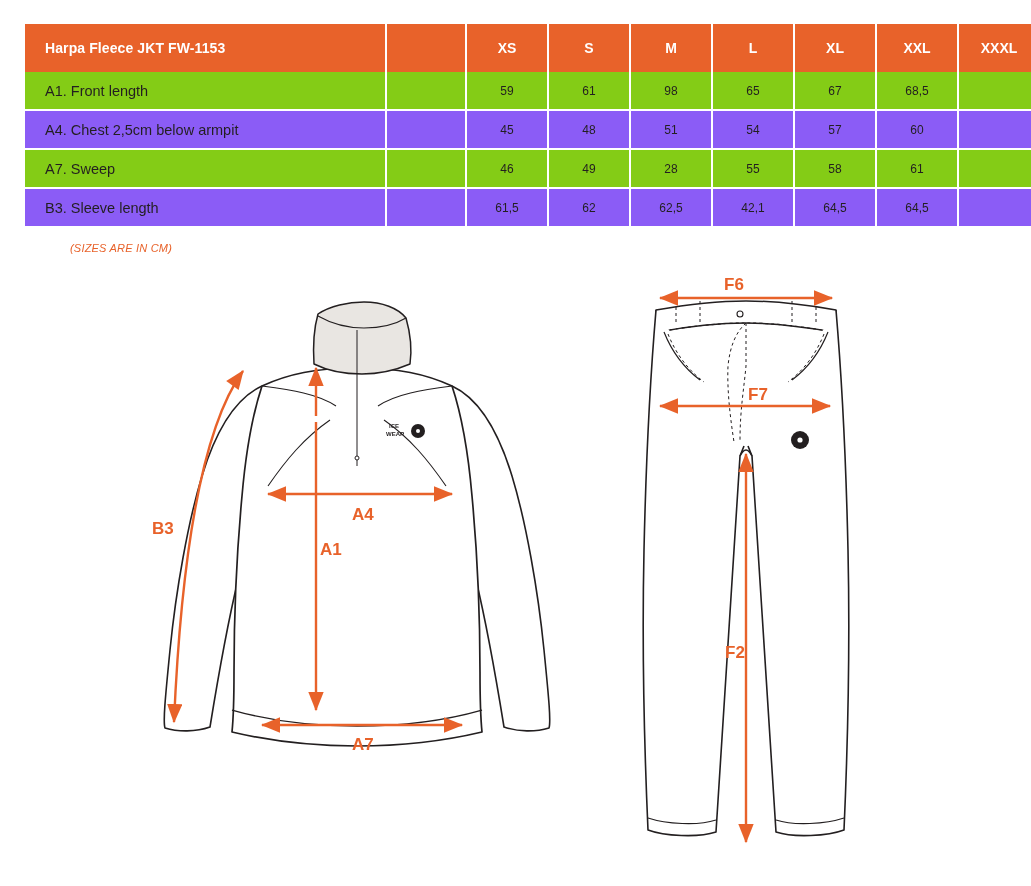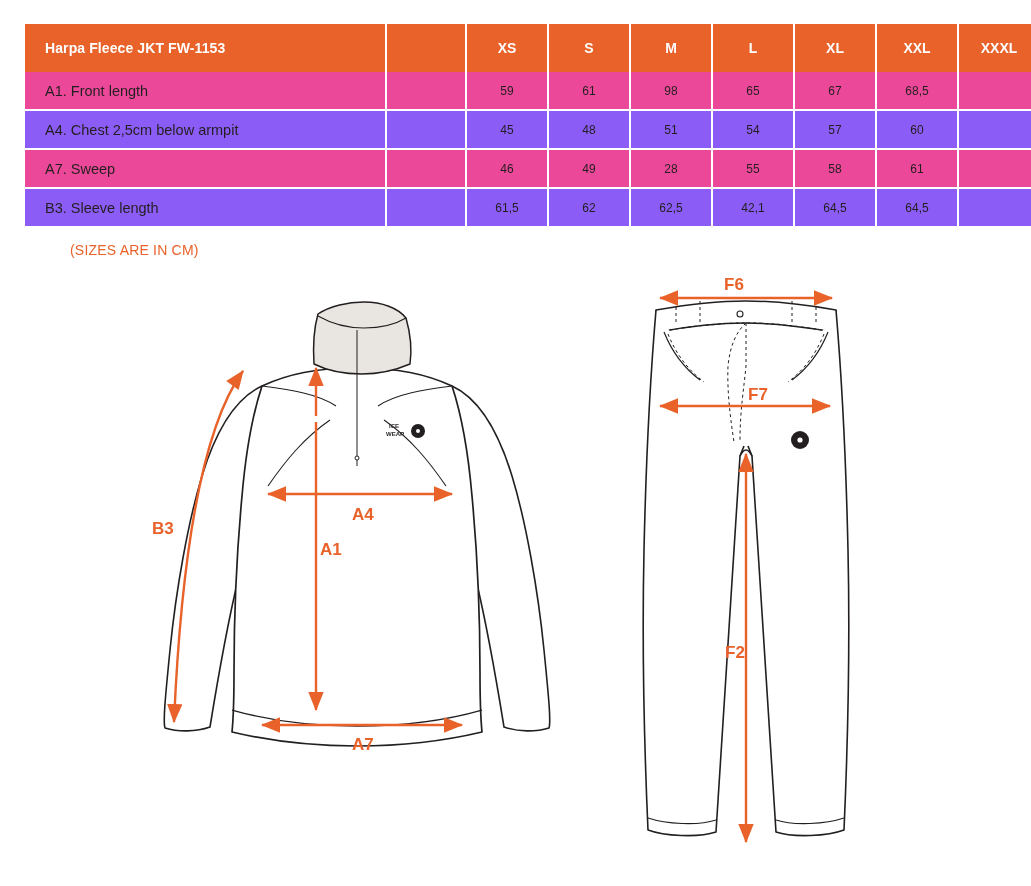--- a/index.html
+++ b/index.html
@@ -59,36 +59,37 @@
     height: 37px;
     font-size: 12px;
     text-align: center;
     vertical-align: middle;
     border-right: 2px solid #ffffff;
     border-bottom: 2px solid #ffffff;
   }
   .size-table tbody td:last-child {
     border-right: none;
   }
-  .size-table tbody tr.odd td { background: #ec4899; }
+  .size-table tbody tr.odd td { background: #84cc16; }
   .size-table tbody tr.even td { background: #8b5cf6; }
   .size-table tbody td.label-cell {
     text-align: left;
     padding-left: 20px;
     font-size: 14.5px;
   }
   .size-table tbody td.blank-cell { }
 
   .note {
     position: absolute;
     left: 70px;
     top: 242px;
     color: #e8622a;
-    font-size: 14px;
+    font-size: 11px;
     letter-spacing: 0.2px;
+    font-style: italic;
   }
 
   
   .illustrations {
     position: absolute;
     left: 0;
     top: 270px;
     width: 1031px;
     height: 616px;
   }

